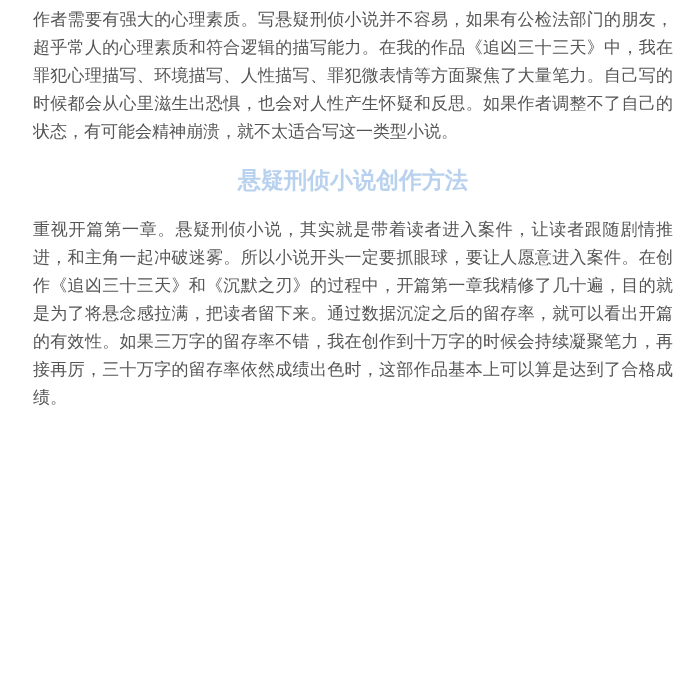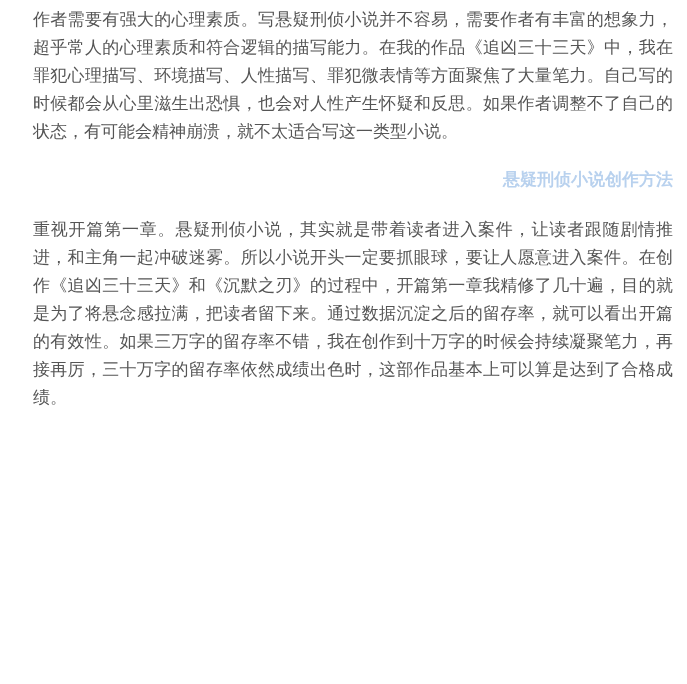--- a/index.html
+++ b/index.html
@@ -24,28 +24,28 @@
     font-size: 17px;
     line-height: 28px;
     text-align: justify;
     text-justify: inter-ideograph;
     letter-spacing: 0;
   }
   .article p {
     margin: 0 0 7px 0;
   }
   .article h2.section-heading {
-    font-size: 17px;
+    font-size: 23px;
     font-weight: bold;
     color: var(--heading-text);
     margin: 20px 0 22px 0;
     line-height: 28px;
-    text-align: right;
+    text-align: center;
   }
 </style>
 </head>
 <body>
 
 <main class="article">
-  <p>作者需要有强大的心理素质。写悬疑刑侦小说并不容易，需要作者有丰富的想象力，超乎常人的心理素质和符合逻辑的描写能力。在我的作品《追凶三十三天》中，我在罪犯心理描写、环境描写、人性描写、罪犯微表情等方面聚焦了大量笔力。自己写的时候都会从心里滋生出恐惧，也会对人性产生怀疑和反思。如果作者调整不了自己的状态，有可能会精神崩溃，就不太适合写这一类型小说。</p>
+  <p>作者需要有强大的心理素质。写悬疑刑侦小说并不容易，如果有公检法部门的朋友，超乎常人的心理素质和符合逻辑的描写能力。在我的作品《追凶三十三天》中，我在罪犯心理描写、环境描写、人性描写、罪犯微表情等方面聚焦了大量笔力。自己写的时候都会从心里滋生出恐惧，也会对人性产生怀疑和反思。如果作者调整不了自己的状态，有可能会精神崩溃，就不太适合写这一类型小说。</p>
   <h2 class="section-heading">悬疑刑侦小说创作方法</h2>
   <p>重视开篇第一章。悬疑刑侦小说，其实就是带着读者进入案件，让读者跟随剧情推进，和主角一起冲破迷雾。所以小说开头一定要抓眼球，要让人愿意进入案件。在创作《追凶三十三天》和《沉默之刃》的过程中，开篇第一章我精修了几十遍，目的就是为了将悬念感拉满，把读者留下来。通过数据沉淀之后的留存率，就可以看出开篇的有效性。如果三万字的留存率不错，我在创作到十万字的时候会持续凝聚笔力，再接再厉，三十万字的留存率依然成绩出色时，这部作品基本上可以算是达到了合格成绩。</p>
 </main>
 
 </body></html>

